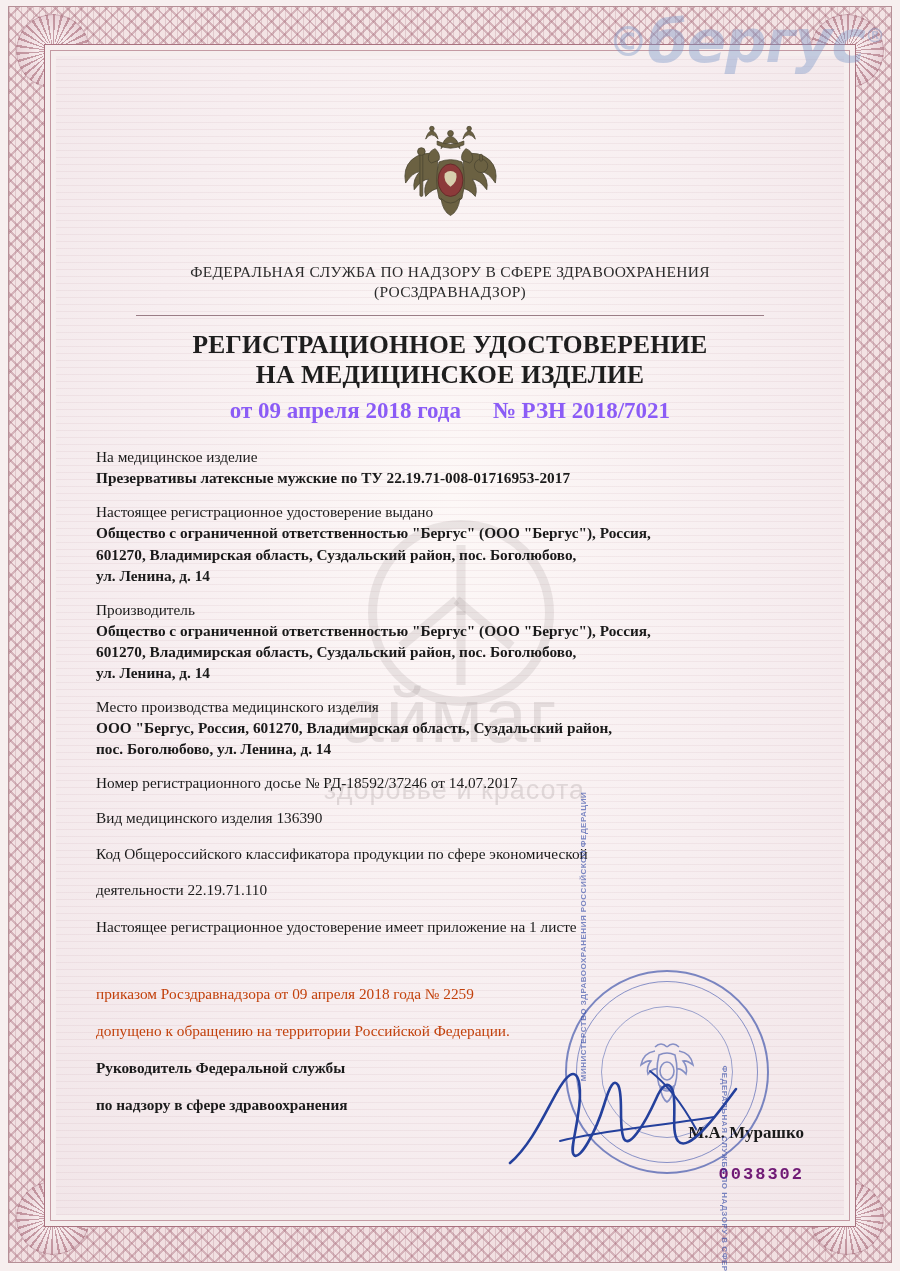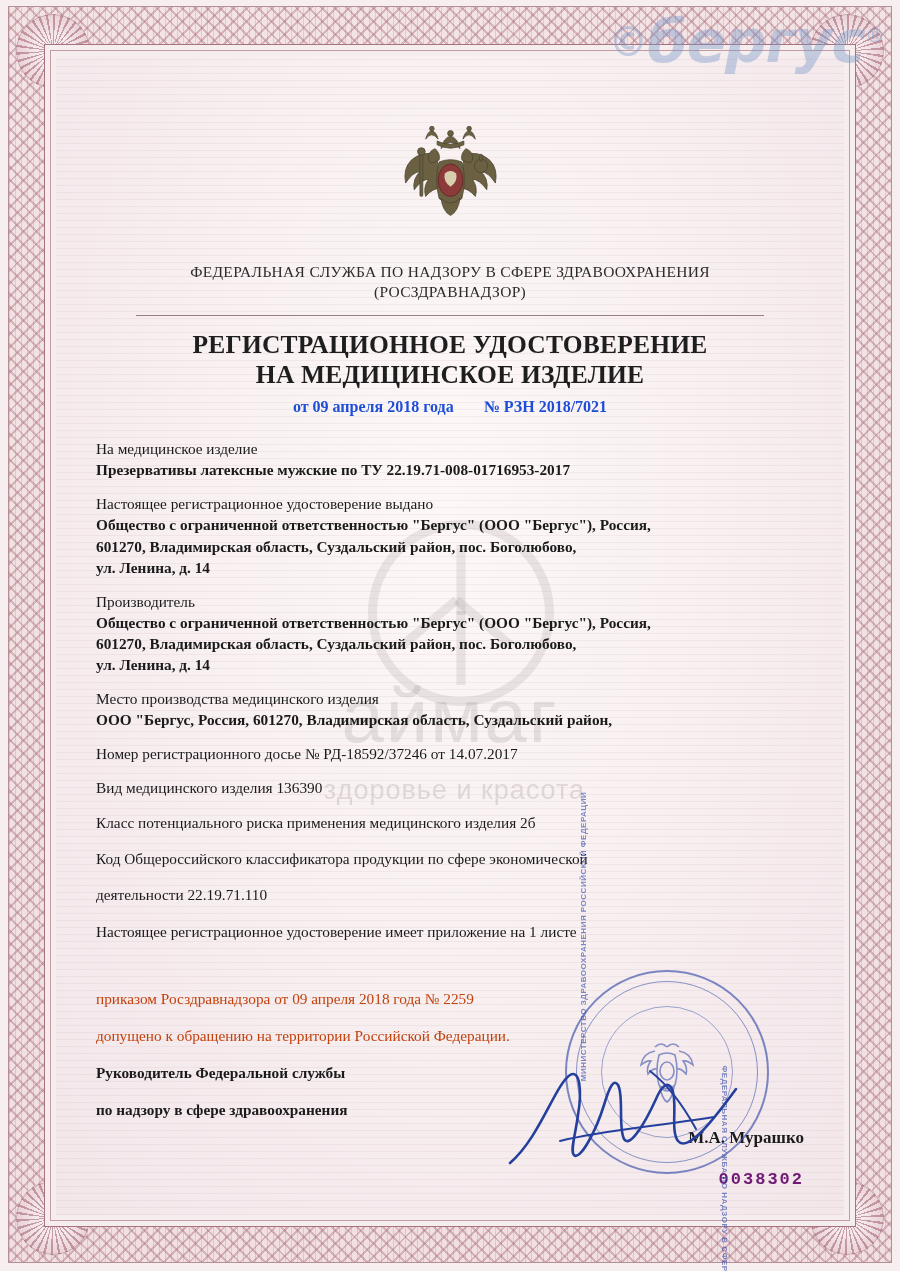--- a/index.html
+++ b/index.html
@@ -197,24 +197,24 @@
     font-size: 25.5px;
     font-weight: bold;
     color: #1e1e1e;
     line-height: 1.18;
     letter-spacing: 0.2px;
   }
   .title .l2 { display: block; }
 
   .dateline {
     text-align: center;
-    font-size: 16px;
+    font-size: 23px;
     font-weight: bold;
     margin-top: 8px;
-    color: #1d4ed8;
+    color: #8b5cf6;
   }
   .dateline .num { margin-left: 26px; }
 
   .body {
     margin-top: 22px;
     font-size: 15.3px;
     color: #1a1a1a;
     line-height: 1.38;
   }
   .field { margin-bottom: 13px; }
@@ -409,33 +409,31 @@
       <div class="field">
         <p class="lbl">Производитель</p>
         <p class="val">Общество с ограниченной ответственностью "Бергус" (ООО "Бергус"), Россия,</p>
         <p class="val">601270, Владимирская область, Суздальский район, пос. Боголюбово,</p>
         <p class="val">ул. Ленина, д. 14</p>
       </div>
 
       <div class="field">
         <p class="lbl">Место производства медицинского изделия</p>
         <p class="val">ООО "Бергус, Россия, 601270, Владимирская область, Суздальский район,</p>
+        <p class="val">пос. Боголюбово, ул. Ленина, д. 14</p>
       </div>
 
       <div class="single">
         <span>Номер регистрационного досье </span><span class="inline-val">№ РД-18592/37246 от 14.07.2017</span>
       </div>
 
       <div class="single">
         <span>Вид медицинского изделия </span><span class="inline-val">136390</span>
       </div>
 
-      <div class="single">
-        <span>Класс потенциального риска применения медицинского изделия </span><span class="inline-val">2б</span>
-      </div>
 
       <div class="single">
         <p>Код Общероссийского классификатора продукции по сфере экономической</p>
         <p><span>деятельности </span><span class="inline-val">22.19.71.110</span></p>
       </div>
 
       <div class="single" style="margin-top:4px;">
         <span>Настоящее регистрационное удостоверение имеет приложение на 1 листе</span>
       </div>
 

